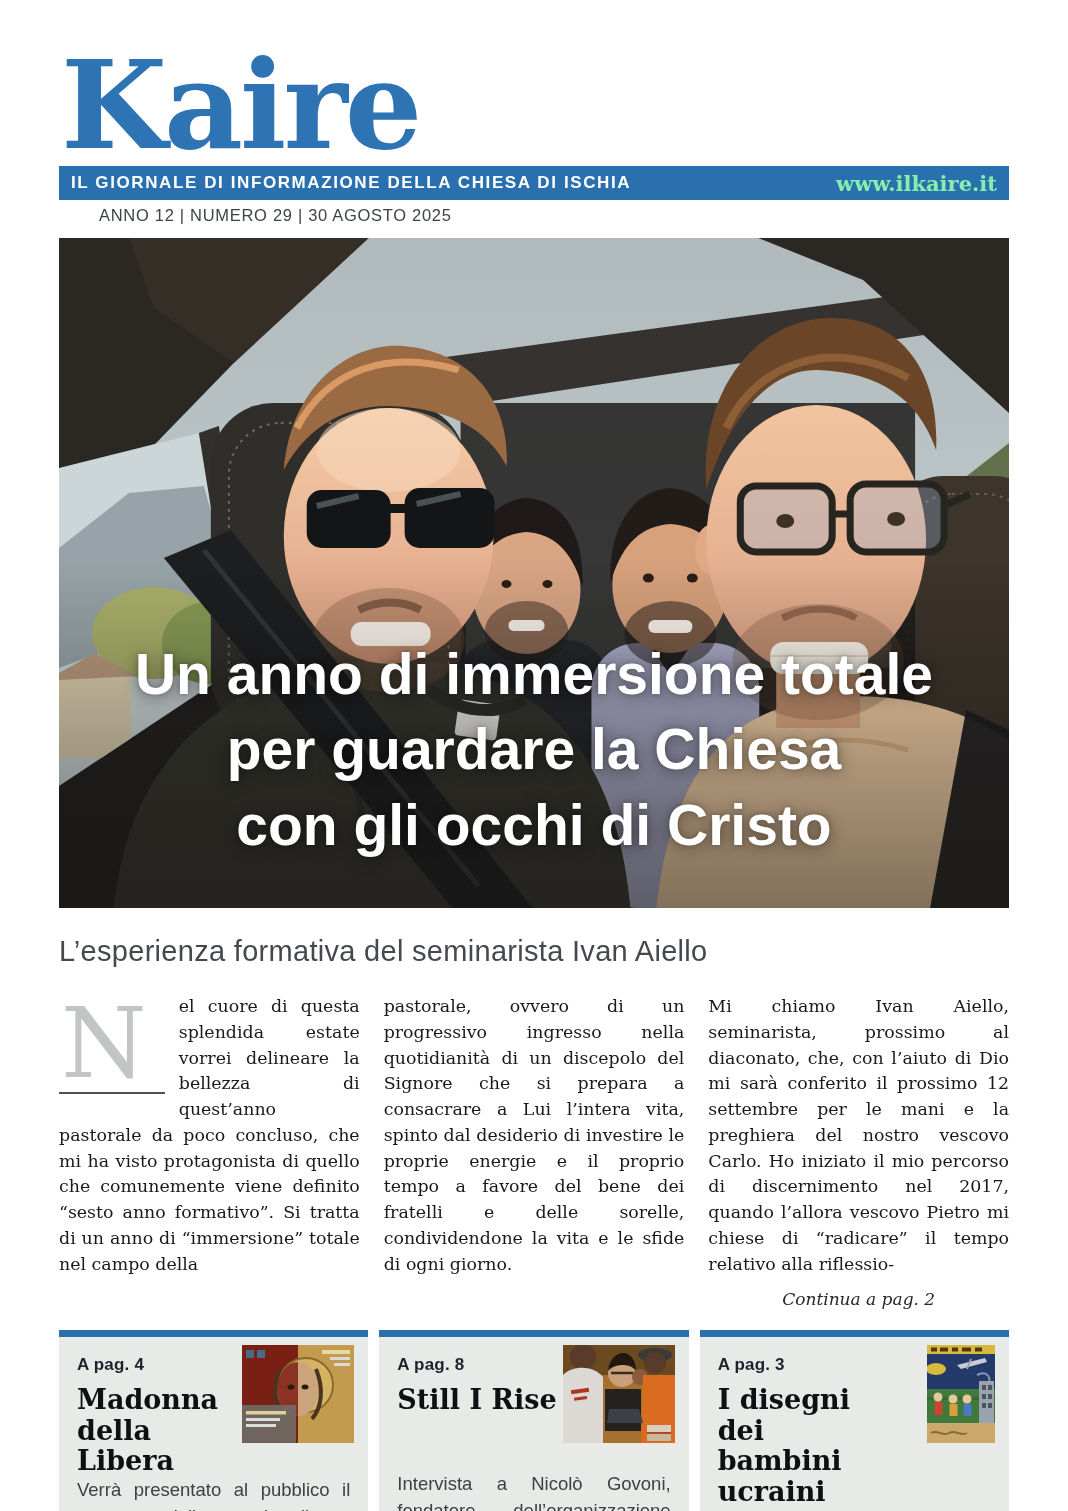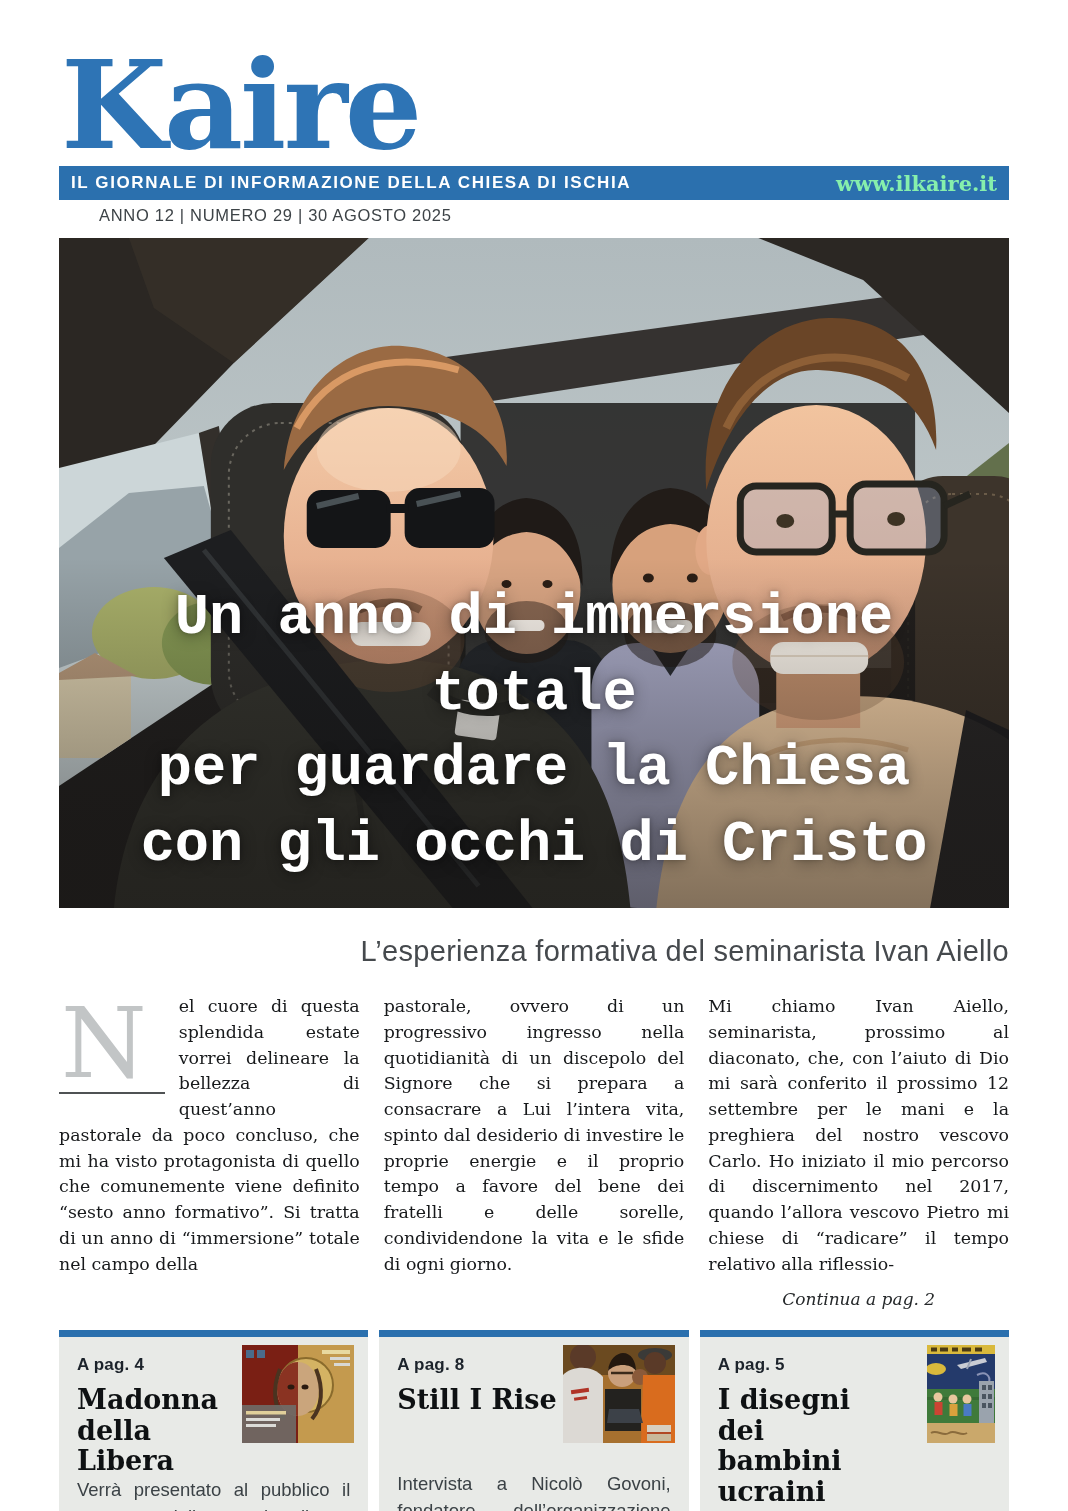--- a/index.html
+++ b/index.html
@@ -9,24 +9,24 @@
   
   .logo{font-family:"DejaVu Serif",serif;font-weight:bold;color:#2e74b5;font-size:122px;line-height:1;height:128px;letter-spacing:-3px;display:flex;align-items:flex-end;padding-left:2px;}
   .blue-bar{height:34px;background:#2b70ae;display:flex;align-items:center;justify-content:space-between;padding:0 12px;box-sizing:border-box;}
   .tagline{color:#fff;font-size:17px;font-weight:bold;letter-spacing:1.6px;}
   .website{color:#86efac;font-family:"DejaVu Serif",serif;font-weight:bold;font-size:21px;cursor:pointer;}
   .issue-line{margin-top:6px;font-size:16.5px;color:#3d4347;letter-spacing:.7px;margin-left:40px;}
 
   
   .hero{position:relative;height:670px;margin-top:13px;overflow:hidden;background:#b7c1c3;}
   .hero svg{position:absolute;inset:0;display:block;}
-  .headline{position:absolute;left:0;right:0;bottom:24px;text-align:center;color:#ffffff;font-family:Liberation Mono, monospace;font-weight:bold;font-size:57px;line-height:1.33;text-shadow:0 2px 16px rgba(0,0,0,.45),0 0 4px rgba(0,0,0,.25);}
-
-  
-  .subheadline{margin-top:27px;text-align:right;font-size:29px;font-weight:300;color:#45494d;letter-spacing:.3px;}
+  .headline{position:absolute;left:0;right:0;bottom:44px;text-align:center;color:#ffffff;font-family:Liberation Sans, sans-serif;font-weight:bold;font-size:57px;line-height:1.33;text-shadow:0 2px 16px rgba(0,0,0,.45),0 0 4px rgba(0,0,0,.25);}
+
+  
+  .subheadline{margin-top:27px;text-align:left;font-size:29px;font-weight:300;color:#45494d;letter-spacing:.3px;}
 
   
   .columns{display:flex;gap:24px;margin-top:26px;}
   .col{flex:1;font-family:"DejaVu Serif",serif;font-size:17.4px;line-height:1.48;color:#17191b;text-align:justify;}
   .dropcap{float:left;font-family:"DejaVu Serif",serif;font-size:98px;line-height:.8;color:#c2c5c6;border-bottom:2px solid #4f5254;padding:6px 18px 10px 2px;margin:4px 14px 4px 0;}
   .continua{font-family:"DejaVu Serif",serif;font-style:italic;font-size:17px;color:#26292b;text-align:center;margin-top:10px;}
 
   
   .teasers{display:flex;gap:11px;margin-top:18px;}
   .teaser{flex:1;background:#e8eae7;border-top:7px solid #2b70ae;position:relative;min-height:228px;box-sizing:border-box;padding:18px 18px 22px 18px;}
@@ -266,21 +266,21 @@
           <polygon points="46,64 76,64 80,78 44,78" fill="#3c4148"></polygon>
           <rect x="84" y="80" width="24" height="7" fill="#d8cfc0"></rect>
           <rect x="84" y="89" width="24" height="7" fill="#c9b89a"></rect>
           <line x1="84" y1="88" x2="108" y2="88" stroke="#a33b26" stroke-width="1.5"></line>
         </svg>
       </div>
     </div>
 
     <div class="teaser">
       <div class="teaser-head">
-        <div class="page-label">A pag. 5</div>
+        <div class="page-label">A pag. 3</div>
         <div class="teaser-title">
           <span>I disegni</span>
           <span>dei bambini ucraini</span>
         </div>
       </div>
       <div class="teaser-body">Uno sguardo profondo e sofferto quello che ci viene rimandato dalle opere prodotte dai bambini sotto i bombardamenti.</div>
       <div class="thumb narrow">
         <svg viewBox="0 0 68 98" preserveAspectRatio="none">
           <rect x="0" y="0" width="68" height="98" fill="#243a6b"></rect>
           <rect x="0" y="0" width="68" height="9" fill="#d9b93c"></rect>

